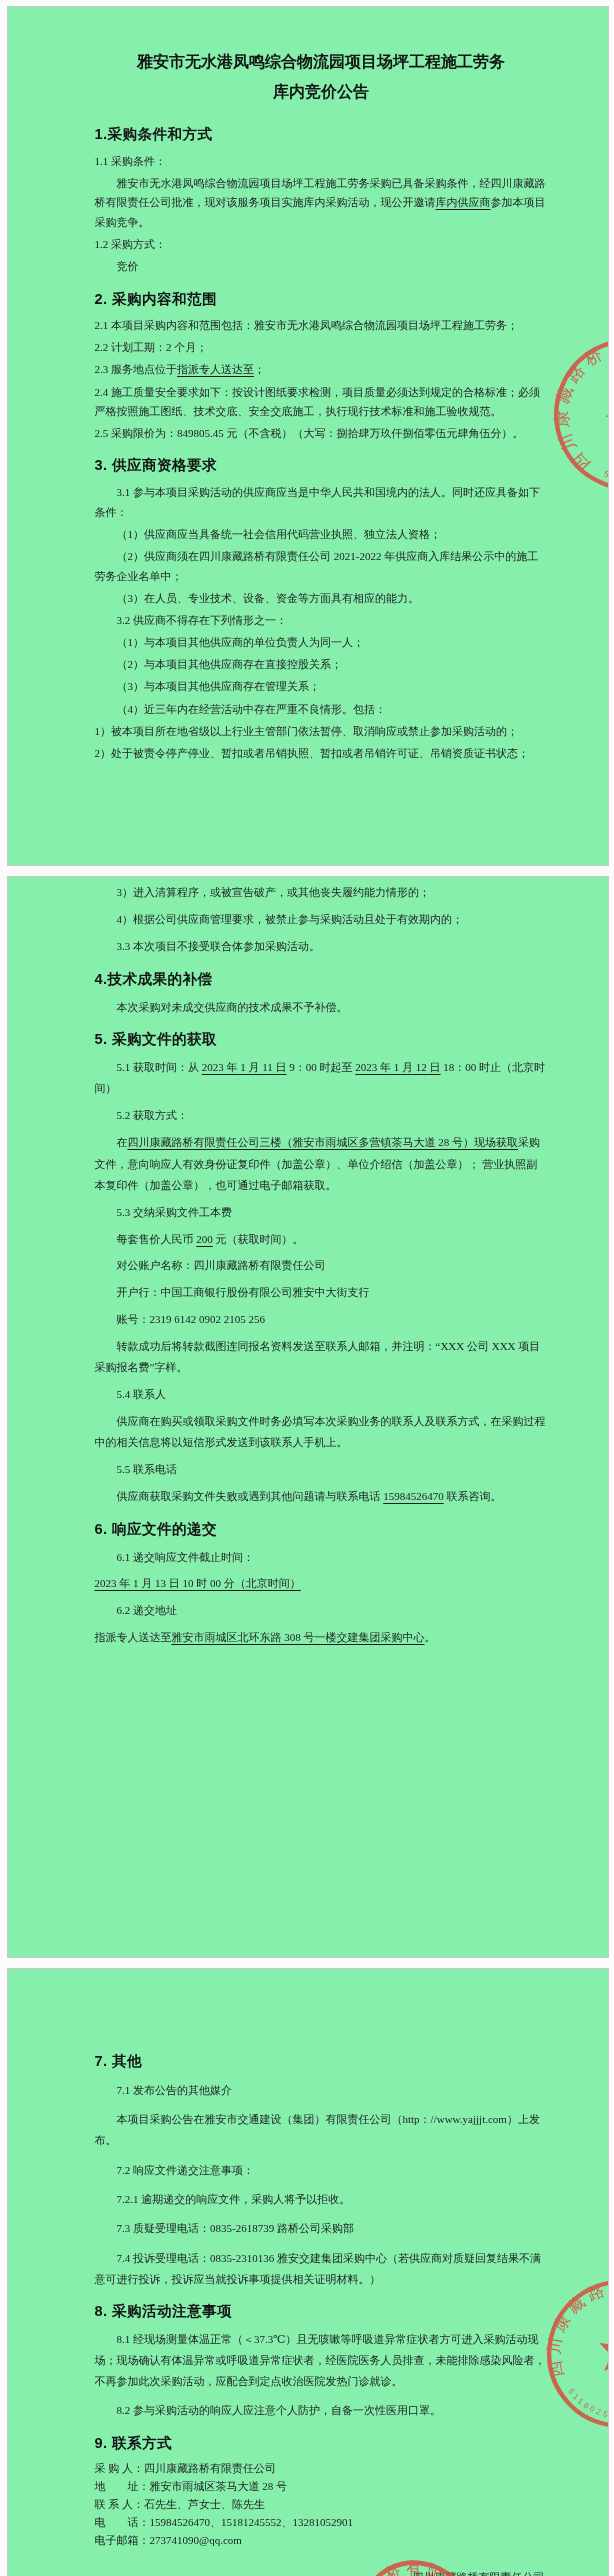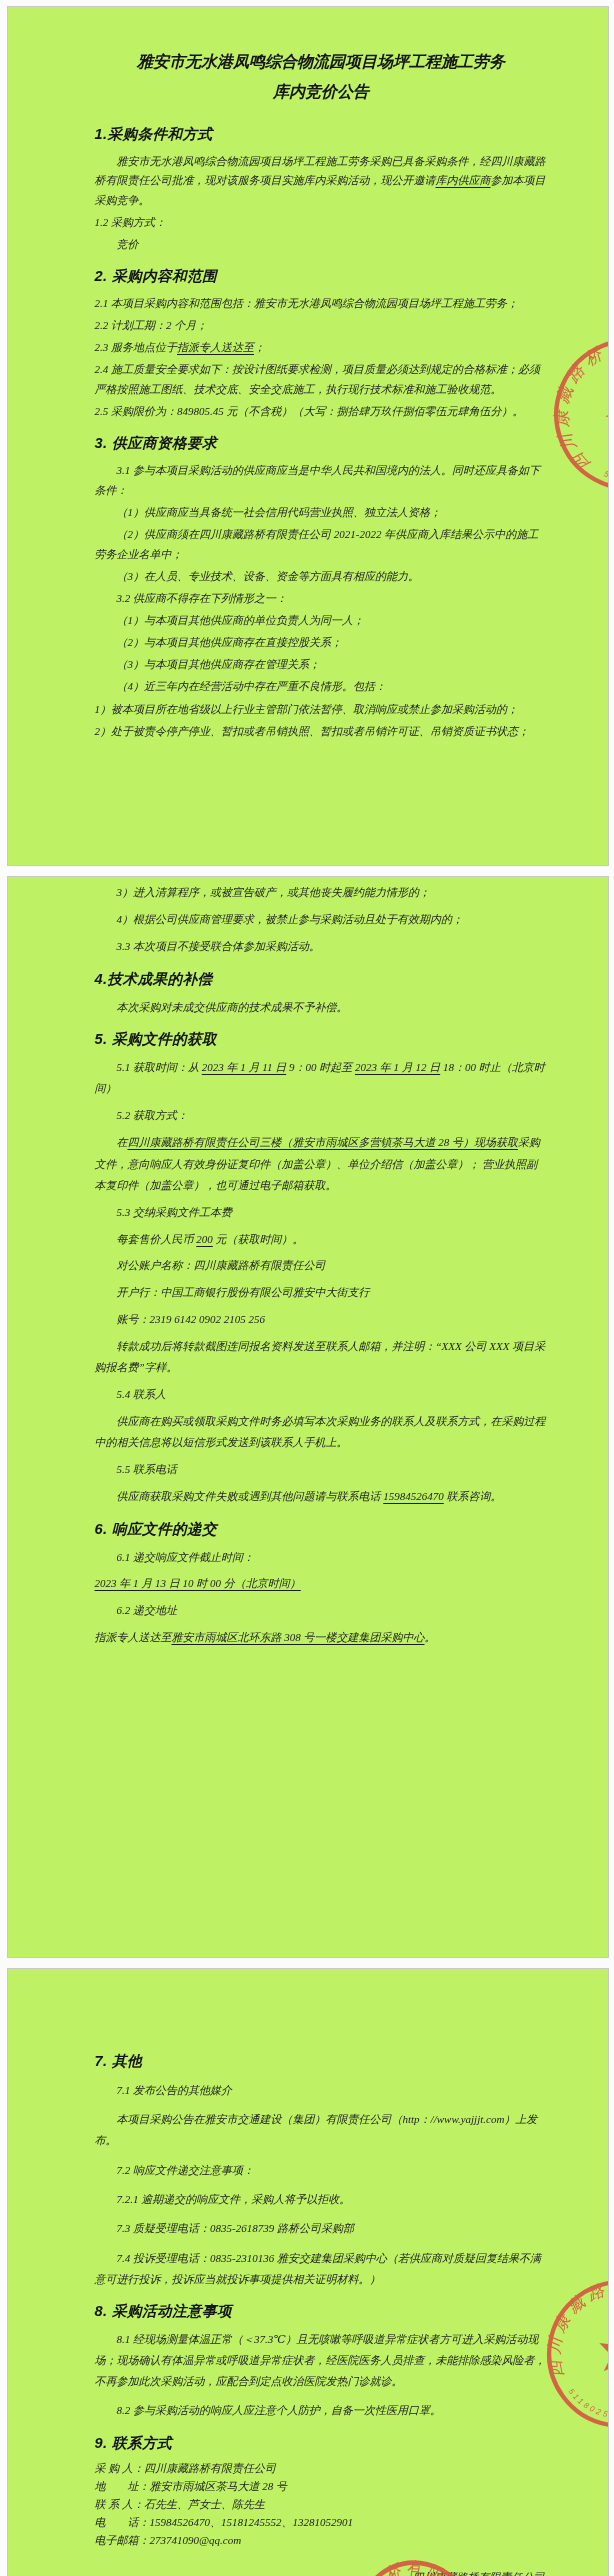--- a/index.html
+++ b/index.html
@@ -1,19 +1,19 @@
 <!DOCTYPE html>
 <html style="font-size:12.3px"><head>
 <meta charset="utf-8">
 <style>
   html,body{margin:0;padding:0;background:#fbfbfb;}
   body{width:615px;font-family:"Liberation Serif","DejaVu Serif",serif;color:#1d1d1f;}
-  .page{position:relative;width:602px;margin:6.1px auto 10px;background:#bef264;
+  .page{position:relative;width:602px;margin:6.1px auto 10px;background:#86efac;
         border:0.8px solid #c8c8c8;box-sizing:border-box;overflow:hidden;
-        padding:0 60px 0 87px;font-style:italic;}
+        padding:0 60px 0 87px;}
   .page1{height:860px;padding-top:40px;}
   .page2{height:1082px;}
   .page3{height:839px;padding-top:71px;}
   .doc-title{font-family:"Liberation Sans","DejaVu Sans",sans-serif;font-weight:700;
         font-size:16px;line-height:1.9;text-align:center;margin:0 0 17px;color:#151515;}
   .sec-h{font-family:"Liberation Sans","DejaVu Sans",sans-serif;font-weight:700;
         font-size:14.6px;margin:12.3px 0 7.7px;color:#151515;letter-spacing:0.4px;}
   p{font-size:11px;line-height:1.8;margin:2.3px 0;}
   .page2 p{margin:5.4px 0;line-height:1.95;}
   .page3 p{margin:8.5px 0;line-height:1.9;}
@@ -34,20 +34,21 @@
 </head>
 <body>
 
 <section class="page page1">
   <h1 class="doc-title">
     <span>雅安市无水港凤鸣综合物流园项目场坪工程施工劳务</span><br>
     <span>库内竞价公告</span>
   </h1>
 
   <h2 class="sec-h">1.采购条件和方式</h2>
+  <p>1.1 采购条件：</p>
   <p class="ind"><span>雅安市无水港凤鸣综合物流园项目场坪工程施工劳务采购已具备采购条件，经四川康藏路桥有限责任公司批准，现对该服务项目实施库内采购活动，现公开邀请</span><span class="u">库内供应商</span><span>参加本项目采购竞争。</span></p>
   <p>1.2 采购方式：</p>
   <p class="ind">竞价</p>
 
   <h2 class="sec-h">2. 采购内容和范围</h2>
   <p>2.1 本项目采购内容和范围包括：雅安市无水港凤鸣综合物流园项目场坪工程施工劳务；</p>
   <p>2.2 计划工期：2 个月；</p>
   <p><span>2.3 服务地点位于</span><span class="u">指派专人送达至</span><span>；</span></p>
   <p>2.4 施工质量安全要求如下：按设计图纸要求检测，项目质量必须达到规定的合格标准；必须严格按照施工图纸、技术交底、安全交底施工，执行现行技术标准和施工验收规范。</p>
   <p>2.5 采购限价为：849805.45 元（不含税）（大写：捌拾肆万玖仟捌佰零伍元肆角伍分）。</p>

